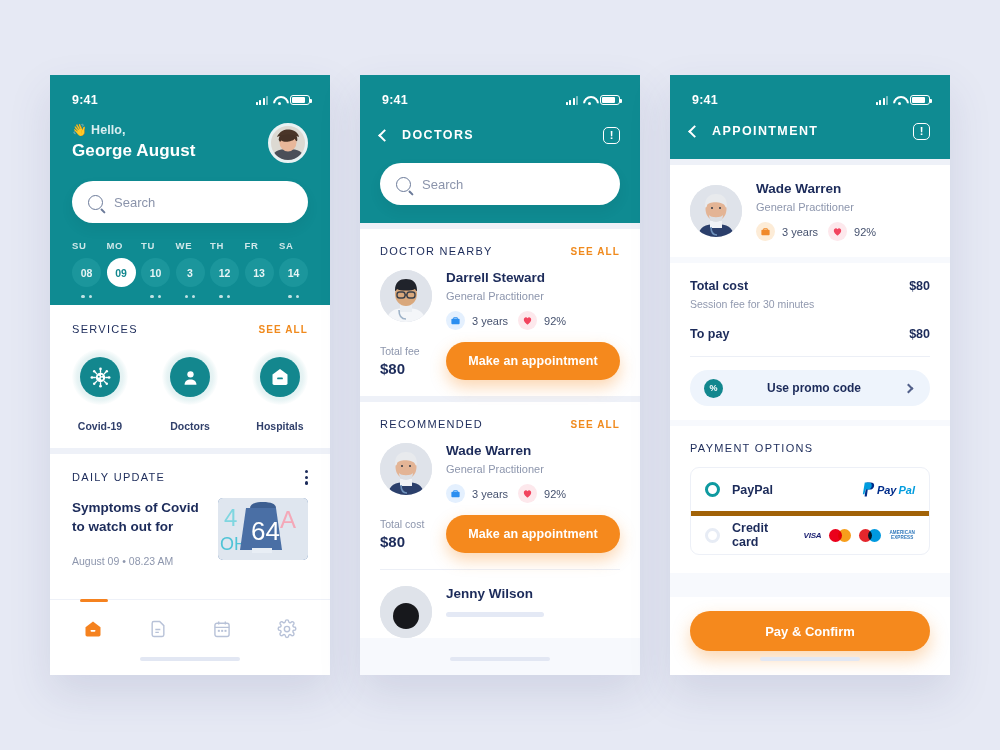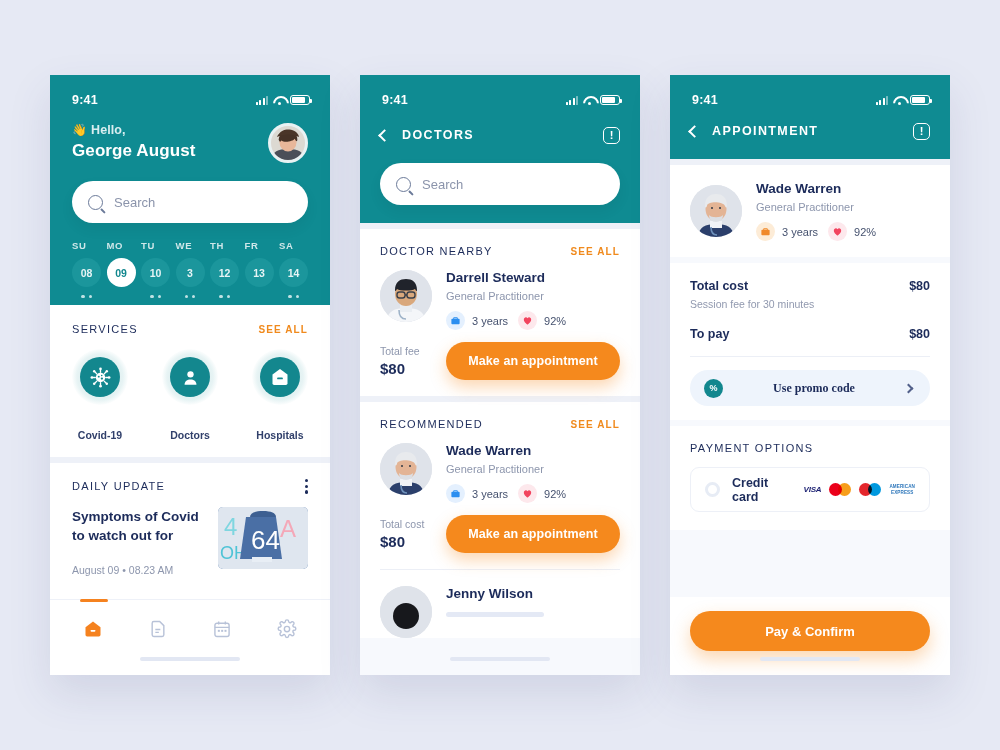--- a/index.html
+++ b/index.html
@@ -93,21 +93,21 @@
 
   
   .services { padding: 18px 22px 16px; }
   .svc-row { display:flex; justify-content:space-between; margin-top:14px; }
   .svc { width:56px; text-align:center; }
   .svc-halo { width:56px;height:56px;border-radius:50%;
     background: radial-gradient(circle at 50% 50%, rgba(16,139,146,.22) 0%, rgba(16,139,146,.10) 58%, rgba(16,139,146,0) 72%);
     display:flex;align-items:center;justify-content:center;}
   .svc-circle { width:40px;height:40px;border-radius:50%;background:#13878e;
     display:flex;align-items:center;justify-content:center;}
-  .svc-label { margin-top:24px; color:#31406b; font-size:10.5px; font-weight:bold;}
+  .svc-label { margin-top:15px; color:#31406b; font-size:10.5px; font-weight:bold;}
 
   .hairline { height:6px; background:#eef1f8; }
 
   
   .daily { padding: 16px 22px 0; }
   .kebab { display:flex;flex-direction:column;gap:2.5px;align-items:center;}
   .kebab b { width:3.2px;height:3.2px;border-radius:50%;background:#1c2b5a;display:block;}
   .du-body { display:flex; gap:12px; margin-top:13px; align-items:flex-start;}
   .du-text { flex:1; }
   .du-title { color:#1c2b5a; font-size:13.5px; font-weight:bold; line-height:1.45;}
@@ -169,21 +169,21 @@
   .cost { padding: 16px 20px 14px; }
   .cost-line { display:flex; justify-content:space-between; align-items:baseline;}
   .cost-lab { color:#1c2b5a; font-size:12.5px; font-weight:bold;}
   .cost-amt { color:#1c2b5a; font-size:12.5px; font-weight:bold;}
   .cost-sub { color:#9199af; font-size:10.5px; margin-top:5px;}
   .cost-sep { height:1px; background:#eceff6; margin:15px 0 13px;}
   .promo { height:36px; border-radius:20px; background:#eef4fc;
     display:flex; align-items:center; padding: 0 14px; position:relative;}
   .promo-ic { width:19px;height:19px;border-radius:50%;background:#12878e;
     display:flex;align-items:center;justify-content:center;color:#fff;font-size:9px;font-weight:bold;}
-  .promo-txt { flex:1; text-align:center; color:#1c2b5a; font-size:12px; font-weight:bold;font-family:Liberation Serif, serif;}
+  .promo-txt { flex:1; text-align:center; color:#1c2b5a; font-size:12px; font-weight:bold;}
   .chev-r { width:7px;height:7px;border-right:2px solid #52608a;border-top:2px solid #52608a;
     transform:rotate(45deg); margin-right:4px;}
 
   .pay-sec { padding: 16px 20px 18px; }
   .pay-box { margin-top:13px; border:1px solid #edf0f7; border-radius:9px; overflow:hidden;}
   .pay-row { height:43px; display:flex; align-items:center; padding: 0 14px; gap:12px;}
   .pay-row + .pay-row { border-top:5px solid #a16207; }
   .radio { width:15px;height:15px;border-radius:50%;flex:none;
     display:flex;align-items:center;justify-content:center;}
   .radio.on { border:3.4px solid #0f9aa0; background:#fff;}
@@ -685,20 +685,32 @@
         <span class="promo-ic">%</span>
         <span class="promo-txt">Use promo code</span>
         <span class="chev-r"></span>
       </div>
     </div>
 
     <div class="card3 pay-sec">
       <div class="sec-title">PAYMENT OPTIONS</div>
       <div class="pay-box">
         <div class="pay-row">
+          <span class="radio on"></span>
+          <span class="pay-name">PayPal</span>
+          <span style="display:flex;align-items:center;gap:2px;">
+            <svg width="13" height="15" viewBox="0 0 16 18">
+              <path d="M3.2 17.5 5.6.5h5.1c2.9 0 4.6 1.5 4.2 4.1-.4 2.9-2.6 4.5-5.6 4.5H7.1l-1.2 8.4z" fill="#002c8a"></path>
+              <path d="M1 14.8 3.4.5h4.4c2.9 0 4.6 1.5 4.2 4.1-.4 2.9-2.6 4.5-5.6 4.5H4.2L3 14.8z" fill="#009cde"></path>
+            </svg>
+            <span style="color:#002c8a;font-size:11px;font-weight:bold;font-style:italic;">Pay</span>
+              <span style="color:#009cde;font-size:11px;font-weight:bold;font-style:italic;">Pal</span>
+          </span>
+        </div>
+        <div class="pay-row">
           <span class="radio off"></span>
           <span class="pay-name">Credit card</span>
           <span class="cards">
             <span class="visa">VISA</span>
             <span class="mc">
                 <i></i>
                 <i></i>
               </span>
             <span class="mc mc2">
                 <i></i>

